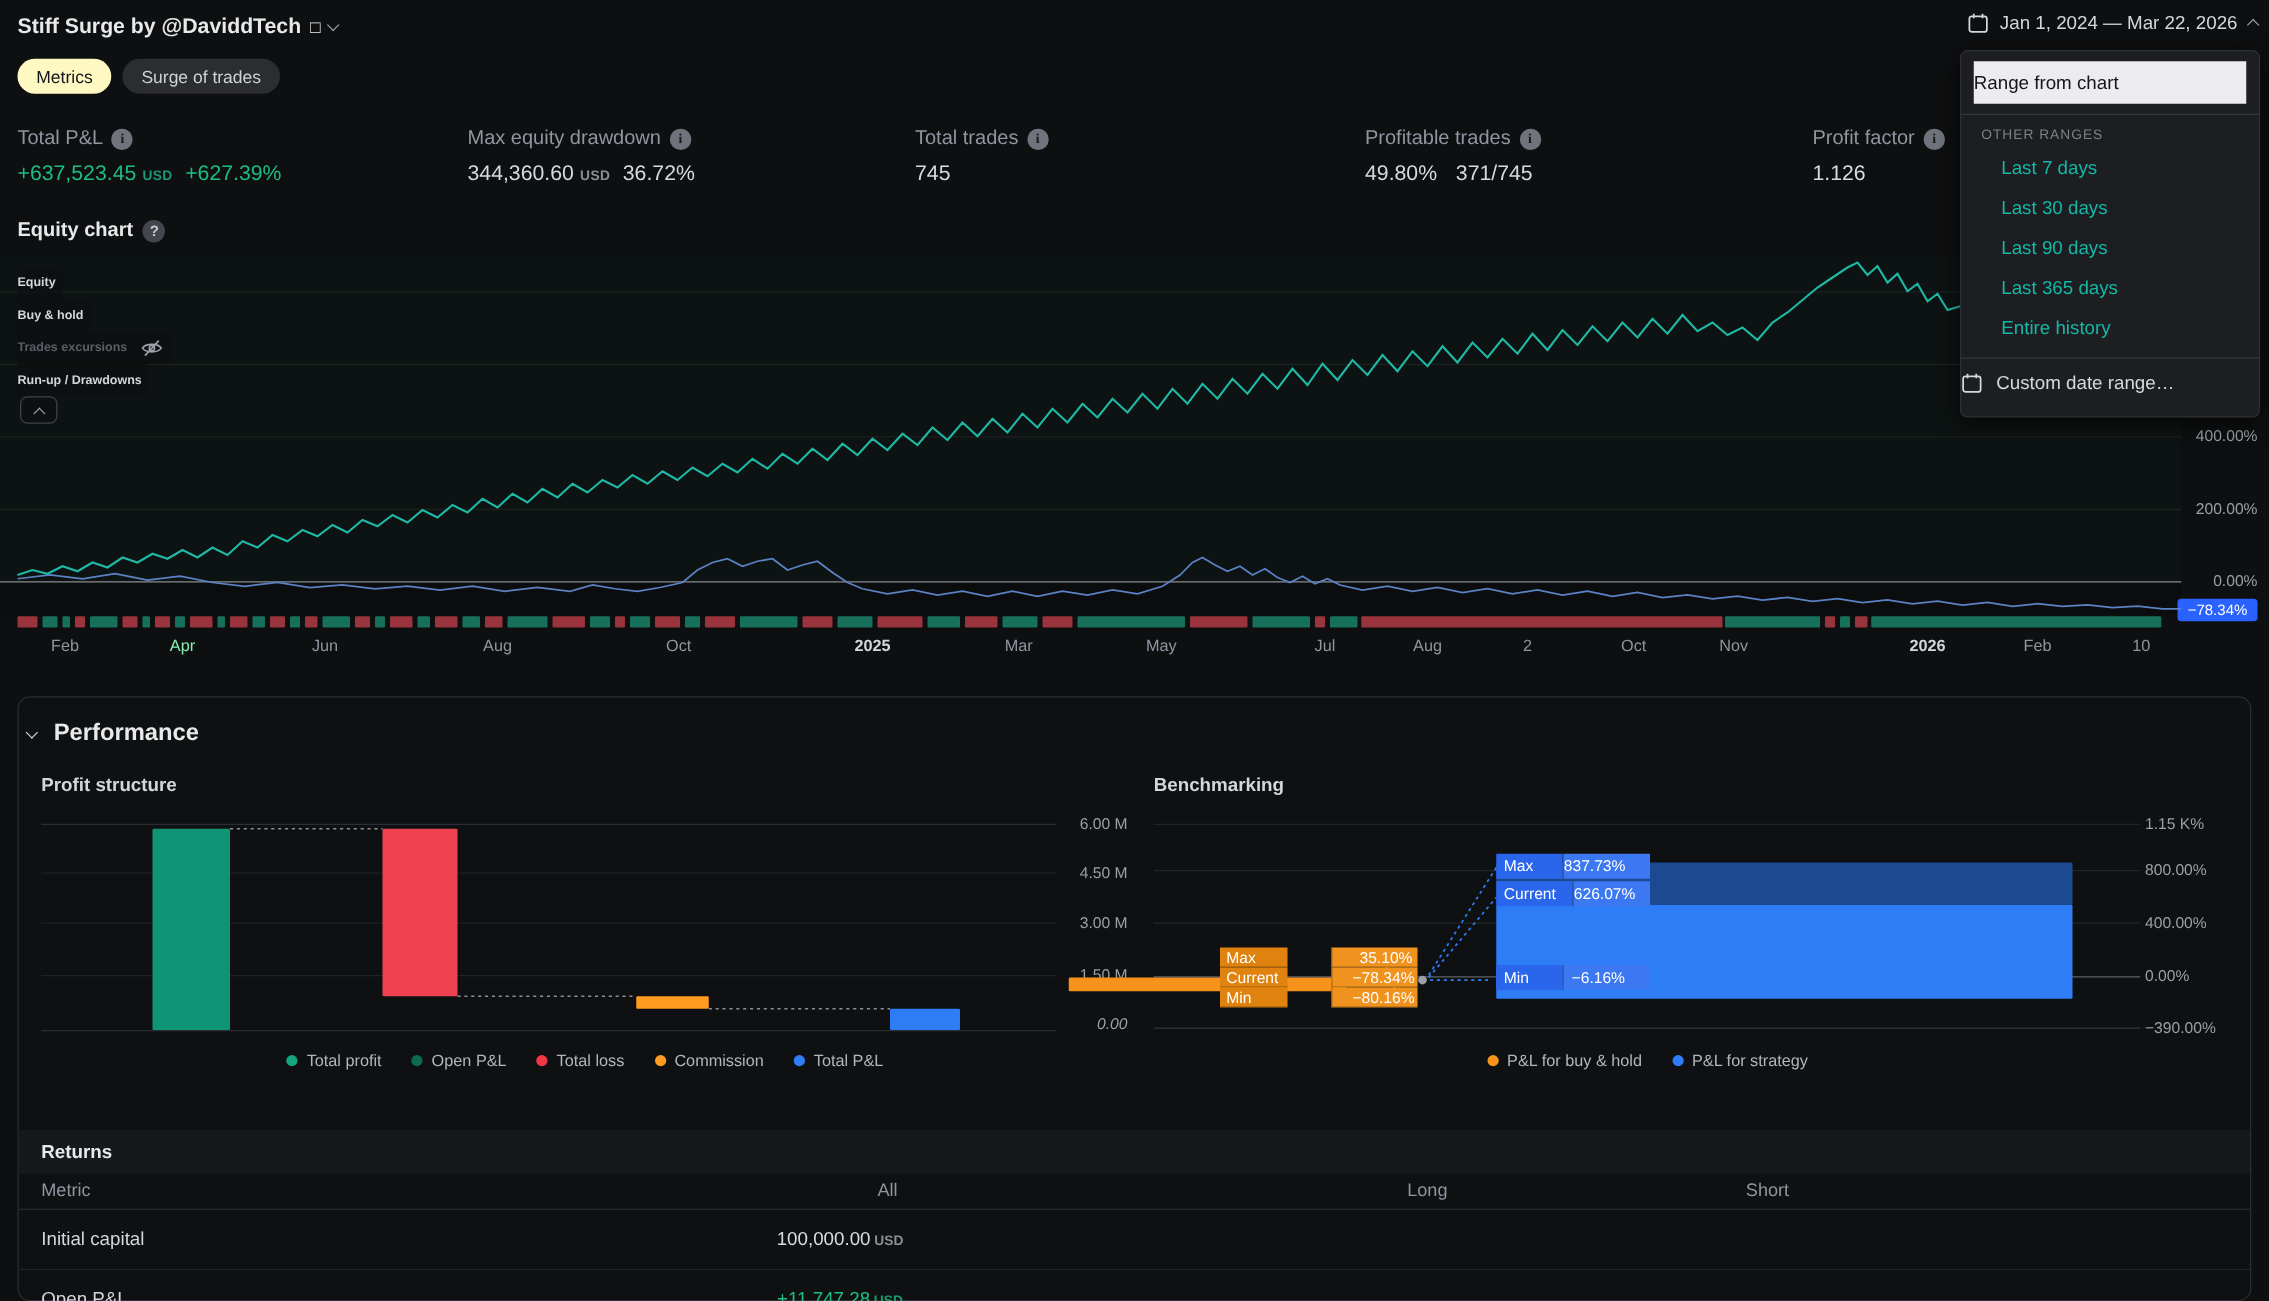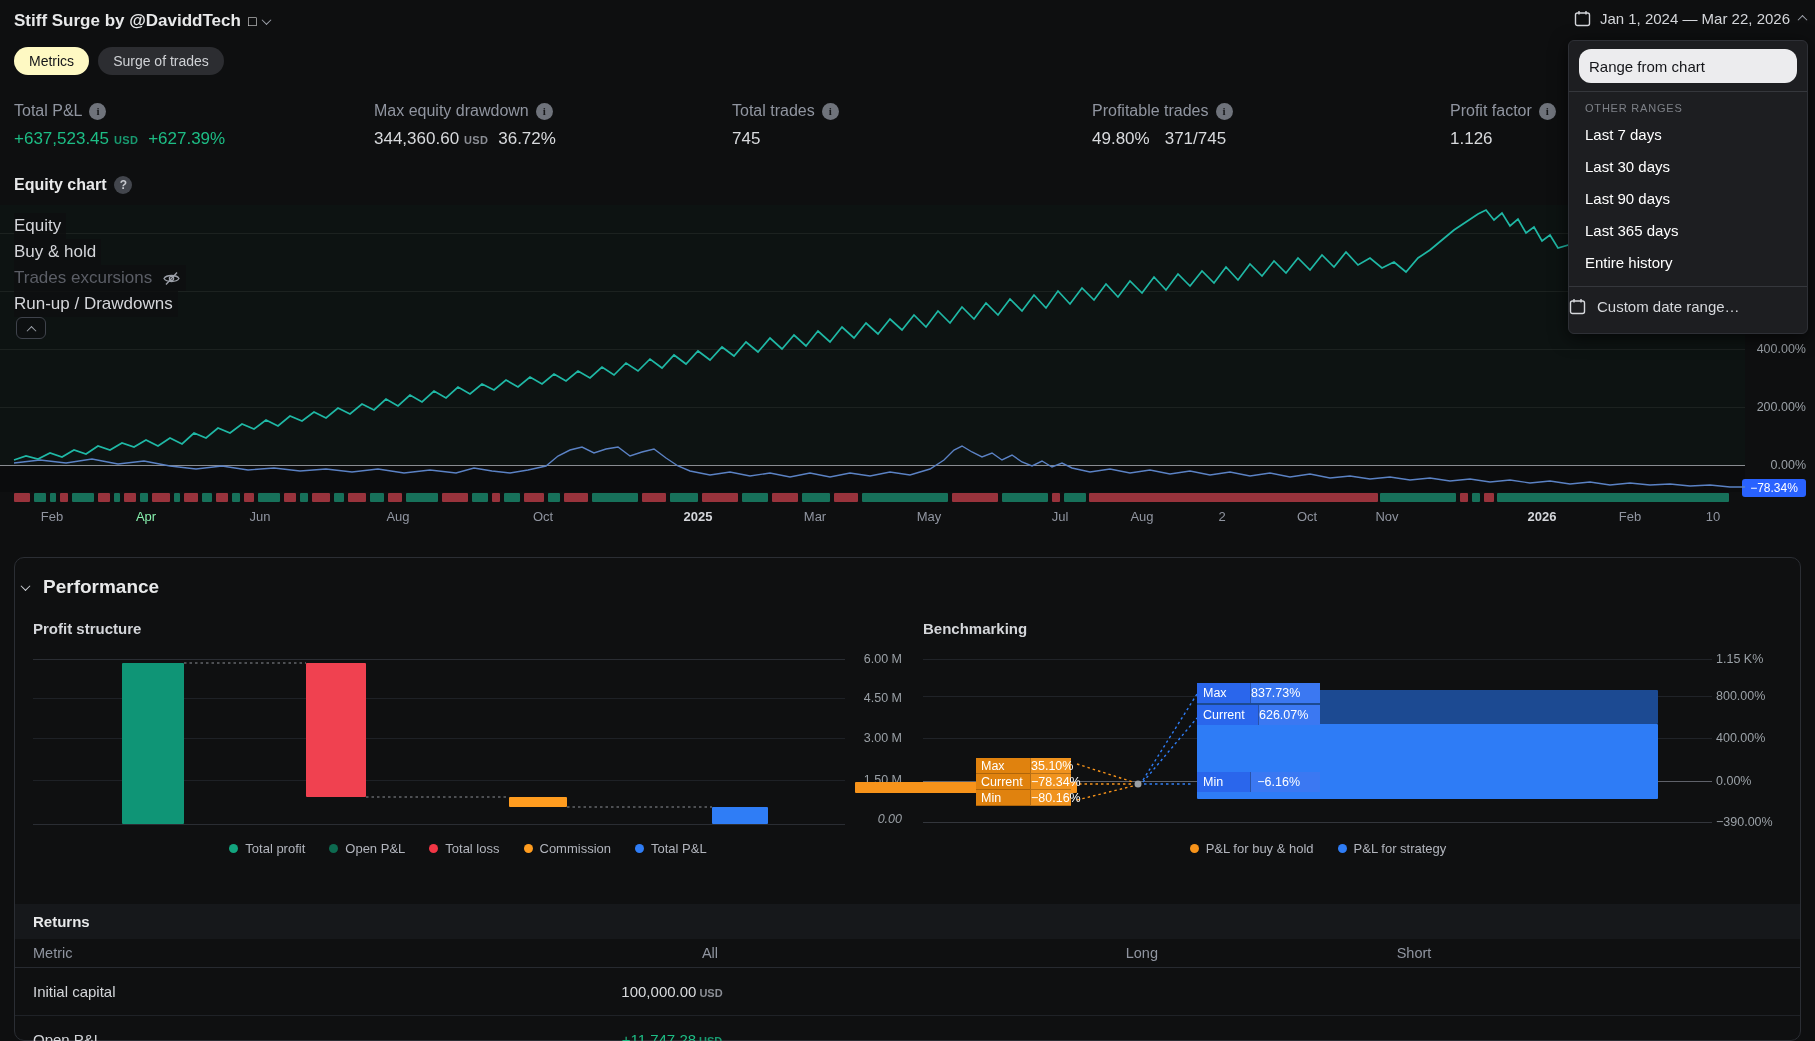--- a/index.html
+++ b/index.html
@@ -36,61 +36,61 @@
 
   
   .chart-upper { position:absolute; left:0; top:205px; width:1745px; height:260px; background:#0d1312; }
   .chart-lower { position:absolute; left:0; top:465px; width:1745px; height:27px; background:#0b0c0d; }
   .gline { position:absolute; left:0; width:1745px; height:1px; }
   .ylab { position:absolute; left:1748px; width:58px; text-align:right; font-size:12.5px; color:#9aa0a6; transform:translateY(-50%); }
   .dd-badge { position:absolute; left:1742px; top:479px; width:64px; height:18px; background:#2962ff; color:#fff; font-size:12px; border-radius:3px; display:flex; align-items:center; justify-content:center; }
   .xlab { position:absolute; top:509px; transform:translateX(-50%); font-size:13px; }
   .seg { position:absolute; top:493px; height:9px; border-radius:1px; }
   .eq-legend { position:absolute; left:14px; top:213px; }
-  .eq-legend .item { height:26px; display:flex; align-items:center; gap:10px; font-size:17px; cursor:pointer; width:max-content; background:rgba(14,15,16,.85); padding:0 5px 0 0; }
+  .eq-legend .item { height:26px; display:flex; align-items:center; gap:10px; font-size:10px; cursor:pointer; width:max-content; background:rgba(14,15,16,.85); padding:0 5px 0 0;font-weight:bold; }
   .collapse-btn { position:absolute; left:16px; top:317px; width:30px; height:22px; border:1px solid #3f434c; border-radius:6px; display:flex; align-items:center; justify-content:center; cursor:pointer; background:rgba(14,15,16,.6); }
   .collapse-btn .chev { margin-top:3px; }
 
   
   .panel { position:absolute; left:14px; top:557px; width:1787px; height:484px; border:1px solid #2b2e34; border-radius:10px; background:#0f1011; }
   .perf-head { position:absolute; left:22px; top:576px; display:flex; align-items:center; gap:14px; cursor:pointer; }
   .perf-head .t { font-size:19px; font-weight:700; color:#e8e9ea; }
   .sub-t { position:absolute; top:620px; font-size:15px; font-weight:700; color:#d4d6da; }
   .p-gline { position:absolute; left:33px; width:812px; height:1px; }
   .p-ylab { position:absolute; left:846px; width:56px; text-align:right; font-size:12.5px; color:#9aa0a6; transform:translateY(-50%); }
   .b-gline { position:absolute; left:923px; width:789px; height:1px; }
   .b-ylab { position:absolute; left:1716px; width:95px; font-size:12.5px; color:#9aa0a6; transform:translateY(-50%); }
   .bar { position:absolute; border-radius:1px; }
   .legend { position:absolute; top:841px; display:flex; justify-content:center; gap:24px; }
   .legend .li { display:flex; align-items:center; gap:7px; font-size:13px; color:#b2b5bd; cursor:pointer; }
   .dot { width:9px; height:9px; border-radius:50%; }
   .o-tip { position:absolute; z-index:6; font-size:12.5px; color:#fff; }
   .o-tip .row { display:flex; height:16px; }
   .o-tip .k { width:54px; background:#e0820e; padding:1px 0 0 5px; border-bottom:1px solid rgba(0,0,0,.22); }
-  .o-tip .v { width:41px; background:#f0931e; text-align:right; padding:1px 4px 0 0; border-left:1px solid rgba(0,0,0,.25); border-bottom:1px solid rgba(0,0,0,.22); }
+  .o-tip .v { width:69px; background:#f0931e; text-align:right; padding:1px 4px 0 16px; border-left:1px solid rgba(0,0,0,.25); border-bottom:1px solid rgba(0,0,0,.22);margin-left:35px; }
   .b-row { position:absolute; z-index:6; display:flex; height:20px; font-size:12.5px; color:#fff; }
   .b-row .k { background:#2a66ec; padding:3px 0 0 6px; }
   .b-row .v { background:#3b78f2; text-align:right; padding:3px 20px 0 0; border-left:1px solid rgba(0,0,0,.3); }
 
   
   .ret-band { position:absolute; left:15px; top:904px; width:1785px; height:35px; background:#16181b; display:flex; align-items:center; }
   .ret-band .t { margin-left:18px; font-size:15px; font-weight:700; color:#e8e9ea; }
   .ret-cols { position:absolute; left:15px; top:939px; width:1785px; height:29px; border-bottom:1px solid #272a30; font-size:14.5px; color:#9095a0; }
   .ret-rows { position:absolute; left:15px; top:968px; width:1785px; }
   .ret-row { position:relative; height:48px; border-bottom:1px solid #1f2227; }
   .ret-row .m { position:absolute; left:18px; top:15px; font-size:15px; color:#d4d6da; }
   .ret-row .a { position:absolute; left:507px; top:15px; width:300px; text-align:center; font-size:15px; }
   .ret-row .usd { font-size:11px; font-weight:700; margin-left:3px; }
 
   
   .menu { position:absolute; left:1568px; top:40px; width:240px; background:#1d1e21; border:1px solid #2e3036; border-radius:6px; box-shadow:0 4px 18px rgba(0,0,0,.65); z-index:50; padding-bottom:8px; }
-  .menu .sel { margin:8px 10px 0 10px; height:34px; background:#ececee; color:#141519; border-radius:12px; font-size:15px; display:flex; align-items:center; padding-left:10px; cursor:pointer; }
+  .menu .sel { margin:8px 10px 0 10px; height:34px; background:#ececee; color:#141519; border-radius:0; font-size:15px; display:flex; align-items:center; padding-left:0; cursor:pointer; }
   .menu .div { border-top:1px solid #35373c; margin-top:8px; }
   .menu .grp { margin:10px 0 4px 16px; font-size:11px; letter-spacing:.8px; color:#7d8087; }
-  .menu .it { height:32px; display:flex; align-items:center; padding-left:16px; font-size:15px; color:#ffffff; cursor:pointer; }
+  .menu .it { height:32px; display:flex; align-items:center; padding-left:32px; font-size:15px; color:#14b8a6; cursor:pointer; }
   .menu .custom { height:38px; display:flex; align-items:center; gap:11px; font-size:15px; color:#d6d8dc; cursor:pointer; }
 
   svg.overlay { position:absolute; left:0; top:0; pointer-events:none; }
   .cal { flex:0 0 auto; }
 </style>
 </head>
 <body>
 
 <div class="title-row">
   <span class="title">Stiff Surge by @DaviddTech</span>

